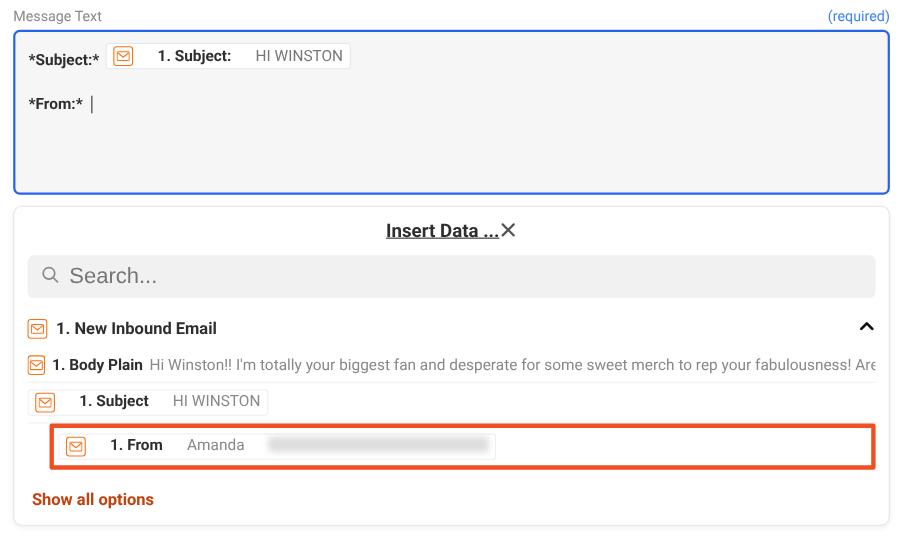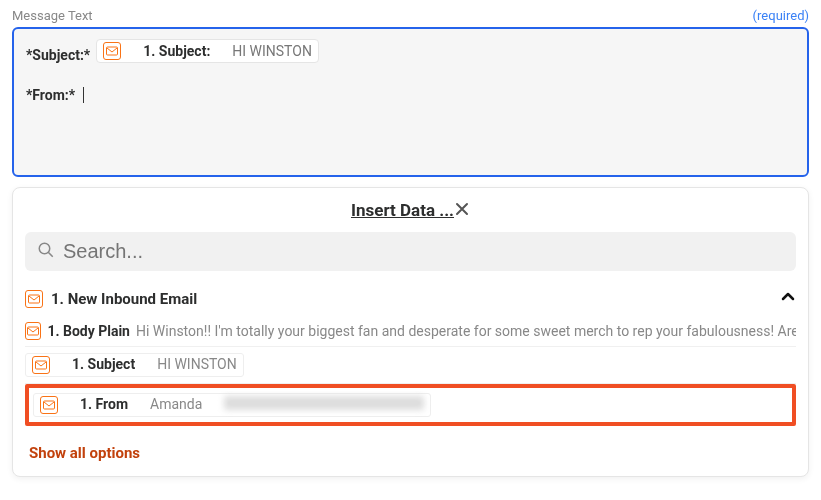--- a/index.html
+++ b/index.html
@@ -91,20 +91,21 @@
     white-space: nowrap;
     overflow: hidden;
   }
   .option-row:last-of-type { border-bottom: none; }
   .opt-label { font-weight: 700; font-size: 14px; }
   .opt-value { color: #888; font-size: 14px; overflow:hidden; text-overflow: clip; }
   .highlight-box {
     border: 4px solid #f04e23;
     border-radius: 2px;
     padding: 3px 4px;
+    margin-left: 20px;
   }
   .highlight-box .option-row { border-bottom: none; padding: 2px 0; }
   .token-inline {
     display:inline-flex; align-items:flex-start; gap:22px;
     background:#fff; border:1px solid #eee; border-radius:3px; padding:2px 6px;
   }
   .show-all { padding: 12px 16px 14px; }
   .show-all a { color: #c2410c; font-weight: 700; font-size: 15px; text-decoration: none; cursor: pointer; }
   .blur { filter: blur(3px); background: #ddd; color: transparent; border-radius: 2px; display:inline-block; }
 </style>

